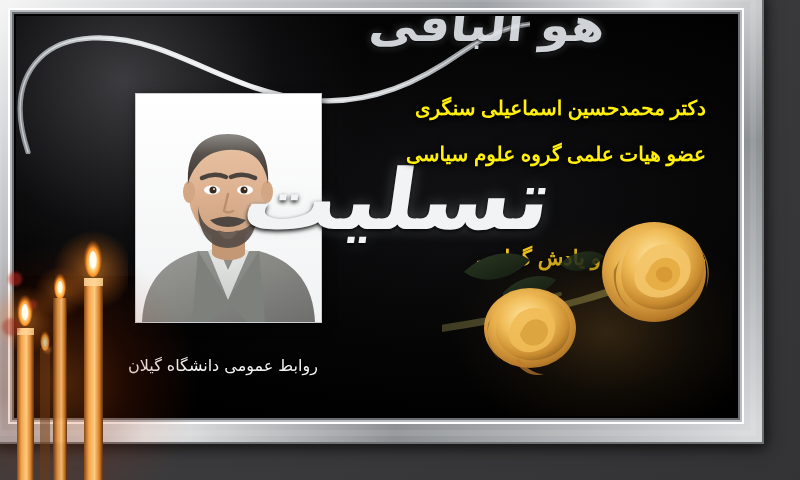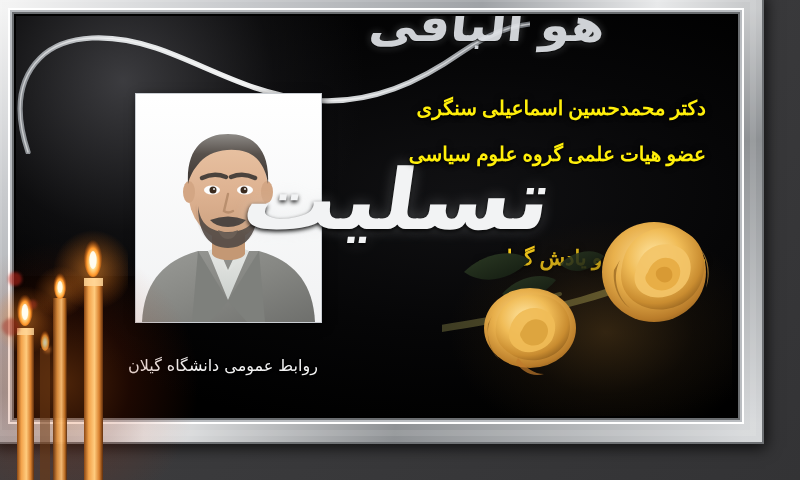--- a/index.html
+++ b/index.html
@@ -97,21 +97,21 @@
     position:absolute;right:8px;top:-6px;
     font-size:84px;font-weight:700;color:#f2f3f4;
     text-shadow:0 2px 4px rgba(0,0,0,.95),0 0 14px rgba(210,214,218,.30);
     transform:skewX(-8deg) scaleX(1.12);
     white-space:nowrap;line-height:1;
   }
 
   
   .ytext{
     position:absolute;right:0;text-align:center;white-space:nowrap;
-    font-family:Liberation Serif, serif;
+    font-family:Liberation Sans, sans-serif;
     font-weight:700;direction:rtl;
     text-shadow:0 1px 2px #000,0 0 6px rgba(0,0,0,.9);
   }
   #line1{top:80px;right:30px;font-size:20px;color:#ffef0a;}
   #line2{top:126px;right:30px;font-size:20px;color:#ffef0a;}
   #line3{top:230px;right:30px;font-size:21px;color:#ffd21a;}
 
   
   #credit{
     position:absolute;left:112px;top:340px;

